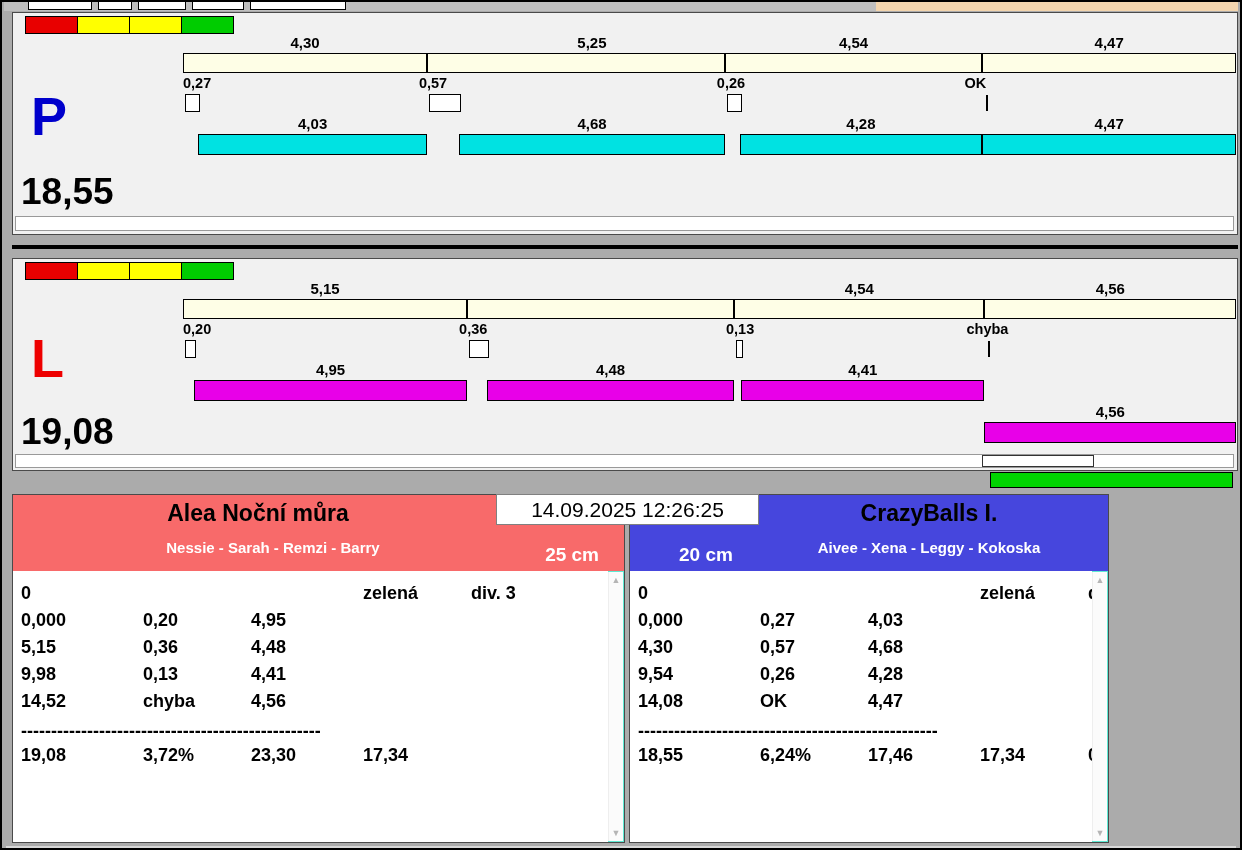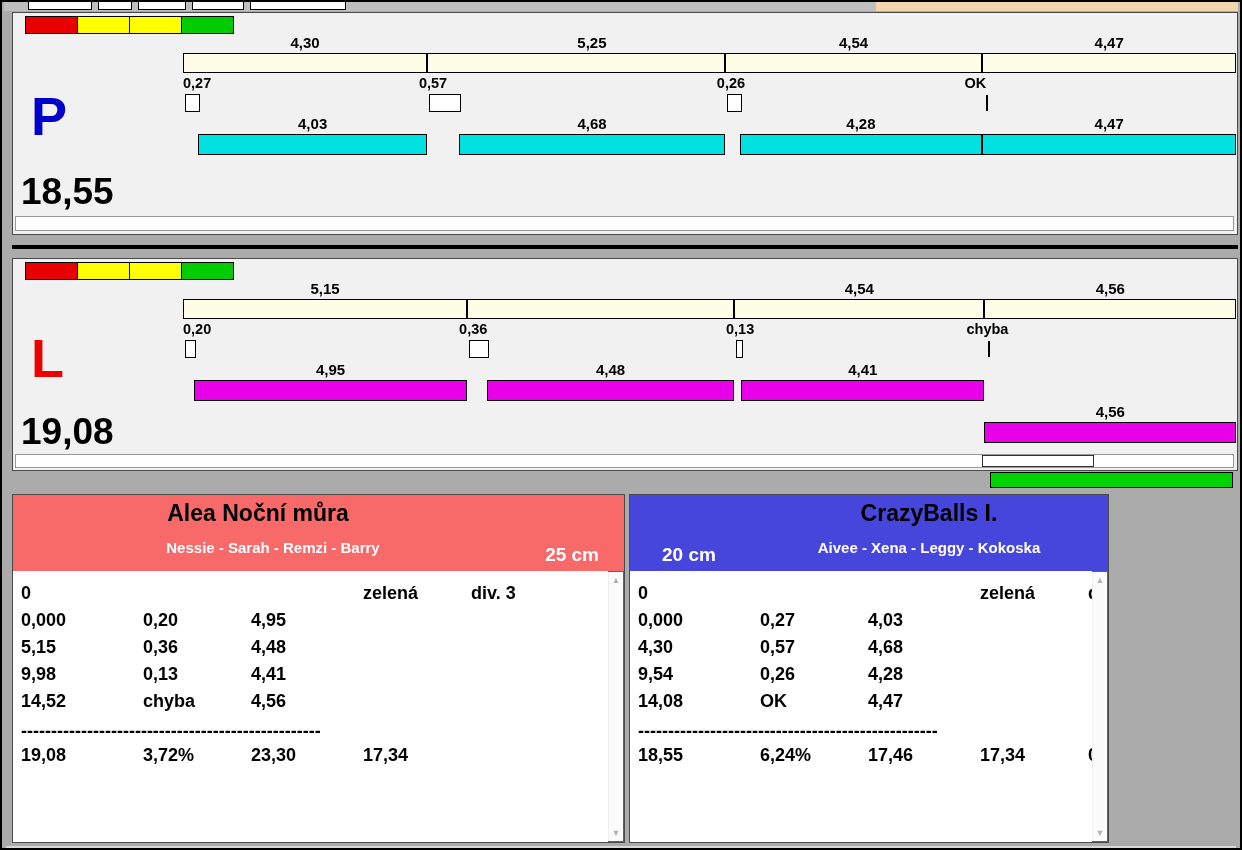--- a/index.html
+++ b/index.html
@@ -27,21 +27,21 @@
   .run-bar { position:absolute; top:121px; height:21px; border:1px solid #000; }
   .rerun-label { top:144px; }
   .rerun-bar { top:163px; }
   .lane-strip { position:absolute; left:2px; right:3px; height:15px; background:#fff; border:1px solid #999; }
   .strip-box { position:absolute; left:966px; top:0; width:112px; height:12px; background:#fff; border:1px solid #333; }
 
   .black-divider { position:absolute; left:10px; top:243px; width:1226px; height:4px; background:#000; }
   .green-bar { position:absolute; left:988px; top:470px; width:243px; height:16px; background:#00d400; border:1px solid #000; }
 
   
-  .team-panel { position:absolute; top:492px; height:349px; background:#c2410c; border:1px solid #4a4a4a; }
+  .team-panel { position:absolute; top:492px; height:349px; background:#5eead4; border:1px solid #4a4a4a; }
   .team-header { position:absolute; left:0; top:0; right:0; height:76px; }
   .team-name { position:absolute; top:5px; font-size:23px; font-weight:bold; color:#000; text-align:center; white-space:nowrap; }
   .team-members { position:absolute; top:44px; font-size:15px; font-weight:bold; color:#fff; text-align:center; white-space:nowrap; }
   .team-height { position:absolute; bottom:5px; font-size:19px; font-weight:bold; color:#fff; white-space:nowrap; }
   .team-data { position:absolute; left:0; top:76px; right:16px; bottom:0; background:#fff; padding:12px 0 0 8px; overflow:hidden; }
   .trow { display:grid; grid-template-columns:122px 108px 112px 108px 1fr; height:27px; font-size:18px; font-weight:bold; color:#000; align-items:start; }
   .trow.sep { display:block; white-space:nowrap; overflow:hidden; line-height:27px; }
   .tcell { white-space:nowrap; }
   .scrollbar { position:absolute; right:1px; top:77px; bottom:1px; width:15px; background:#fbfbfb; display:flex; flex-direction:column; justify-content:space-between; align-items:center; padding:3px 0; color:#b5b5b5; font-size:9px; border-left:1px solid #eee; }
   .timestamp-box { position:absolute; left:494px; top:492px; width:263px; height:31px; background:#fff; border:1px solid #808080; font-size:21px; color:#000; display:flex; align-items:center; justify-content:center; white-space:nowrap; }
@@ -197,21 +197,21 @@
     <div class="scrollbar">
       <span>▲</span>
       <span>▼</span>
     </div>
   </div>
 
   <div class="team-panel" style="left:627px;width:480px">
     <div class="team-header" style="background: rgb(70, 70, 221);">
       <div class="team-name" style="left:120px;right:0">CrazyBalls I.</div>
       <div class="team-members" style="left:120px;right:0">Aivee - Xena - Leggy - Kokoska</div>
-      <div class="team-height" style="left:32px">20 cm</div>
+      <div class="team-height" style="left:49px">20 cm</div>
     </div>
     <div class="team-data">
         <div class="trow">
           <div class="tcell">0</div>
           <div class="tcell"></div>
           <div class="tcell"></div>
           <div class="tcell">zelená</div>
           <div class="tcell">div. 3</div>
         </div>
         <div class="trow">
@@ -250,15 +250,16 @@
           <div class="tcell">17,34</div>
           <div class="tcell">0,42</div>
         </div>
       </div>
     <div class="scrollbar">
       <span>▲</span>
       <span>▼</span>
     </div>
   </div>
 
+  <div class="timestamp-box">14.09.2025 12:26:25</div>
 
   <div class="bottom-strip"></div>
 </div>
 
 </body></html>

